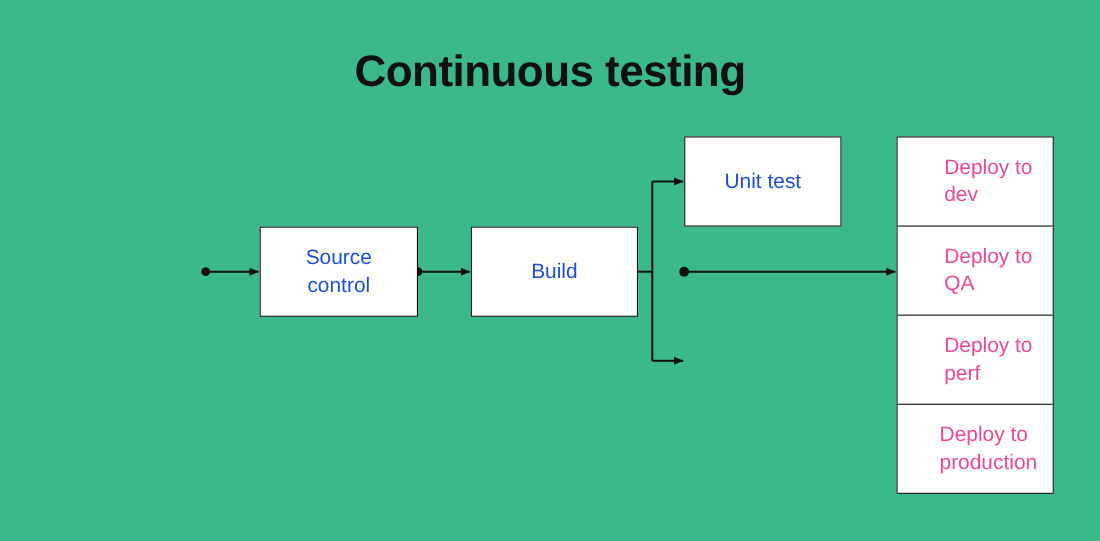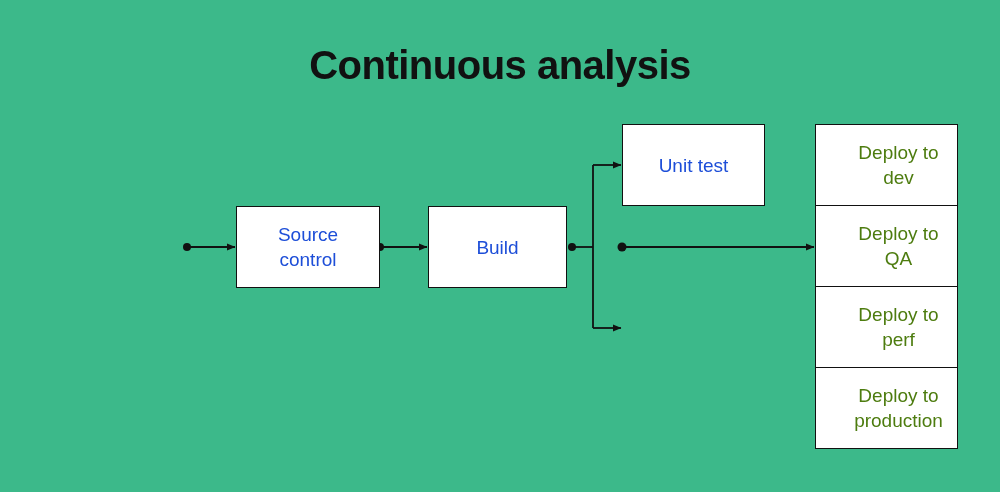--- a/index.html
+++ b/index.html
@@ -50,23 +50,23 @@
     border: 1.6px solid #111111;
     background: #ffffff;
     display: flex;
     flex-direction: column;
   }
   .stack-cell {
     flex: 1 1 0;
     display: flex;
     align-items: center;
     justify-content: center;
-    text-align: center;
+    text-align: left;
     font-size: 19px;
-    color: #4d7c0f;
+    color: #ec4899;
     line-height: 25px;
     white-space: pre-line;
     border-bottom: 1.6px solid #111111;
     padding-left: 24px;
   }
   .stack-cell:last-child {
     border-bottom: none;
   }
   #edges {
     position: absolute;
@@ -75,21 +75,21 @@
     width: 1000px;
     height: 492px;
     overflow: visible;
   }
 </style>
 </head>
 <body>
 
 <div id="canvas">
 
-  <div id="title">Continuous analysis</div>
+  <div id="title">Continuous testing</div>
 
   <svg id="edges" viewBox="0 0 1000 492">
     <defs>
       <marker id="arrowhead" markerWidth="9" markerHeight="9" refX="8.2" refY="4.5" orient="auto" markerUnits="userSpaceOnUse">
         <path d="M 0 0.8 L 8.6 4.5 L 0 8.2 z" fill="#111111"></path>
       </marker>
     </defs>
 
     <g>
       <circle cx="187" cy="247" r="4" fill="#111111"></circle>
@@ -118,21 +118,21 @@
     <g>
       <circle cx="622" cy="247" r="4.5" fill="#111111"></circle>
       <line x1="624" y1="247" x2="814" y2="247" stroke="#111111" stroke-width="1.8" marker-end="url(#arrowhead)"></line>
     </g>
   </svg>
 
 
   <div class="node" style="left:236px; top:206px; width:144px; height:82px;">Source
 control</div>
 
-  <div class="node" style="left:428px; top:206px; width:139px; height:82px;">Build</div>
+  <div class="node" style="left:428px; top:206px; width:152px; height:82px;">Build</div>
 
   <div class="node" style="left:622px; top:124px; width:143px; height:82px;">Unit test</div>
 
 
   <div class="stack" style="left:815px; top:124px; width:143px; height:325px;">
     <div class="stack-cell">Deploy to
 dev</div>
     <div class="stack-cell">Deploy to
 QA</div>
     <div class="stack-cell">Deploy to

